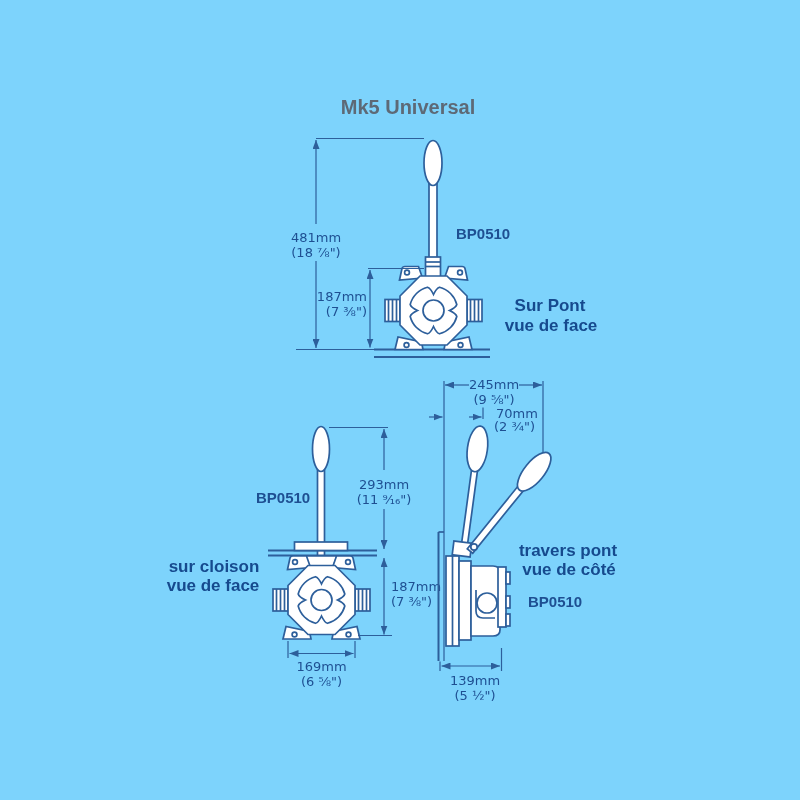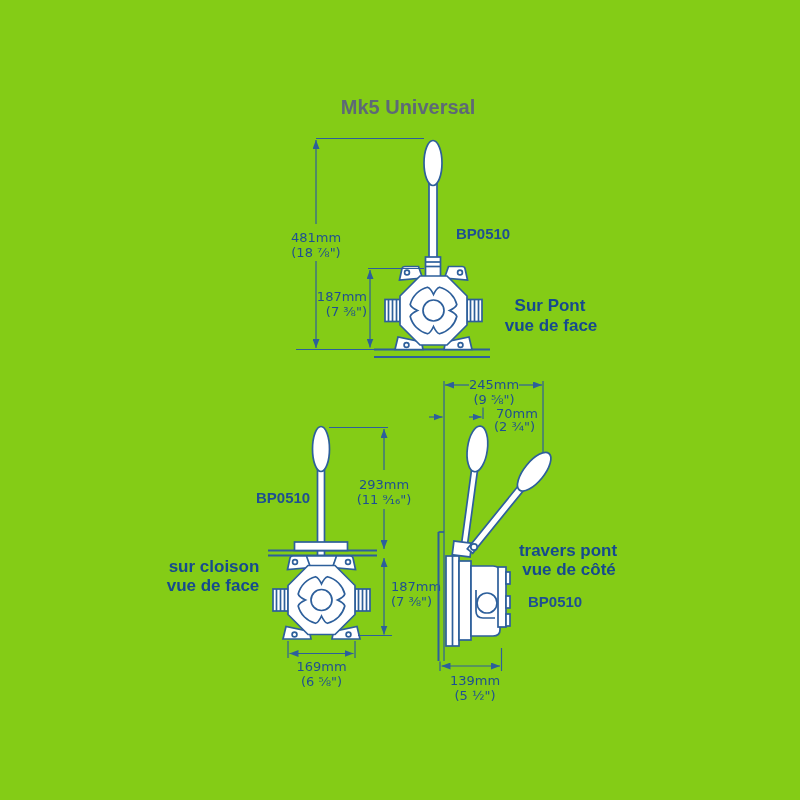--- a/index.html
+++ b/index.html
@@ -1,16 +1,16 @@
 <!DOCTYPE html>
 <html><head>
 <meta charset="utf-8">
 <style>
   html,body{margin:0;padding:0;background:#ffffff;}
-  #stage{position:relative;width:800px;height:800px;background:#84cc16;overflow:hidden;
+  #stage{position:relative;width:800px;height:800px;background:#7dd3fc;overflow:hidden;
          font-family:"Liberation Sans","DejaVu Sans",sans-serif;}
   svg{display:block;}
   text{font-family:"DejaVu Sans","Liberation Sans",sans-serif;}
   .title{font-family:"Liberation Sans","DejaVu Sans",sans-serif;font-size:20px;font-weight:bold;fill:#5d6976;}
   .dim{font-size:13px;fill:#1e4f92;}
   .lbl{font-family:"Liberation Sans","DejaVu Sans",sans-serif;font-size:17px;font-weight:bold;fill:#164a8e;}
   .part{font-family:"Liberation Sans","DejaVu Sans",sans-serif;font-size:15px;font-weight:bold;fill:#1e4f92;}
   .ln{stroke:#2d5f9b;stroke-width:1.7;fill:none;}
   .lnw{stroke:#2d5f9b;stroke-width:1.7;fill:#ffffff;}
   .dl{stroke:#2d5f9b;stroke-width:1.2;fill:none;}

